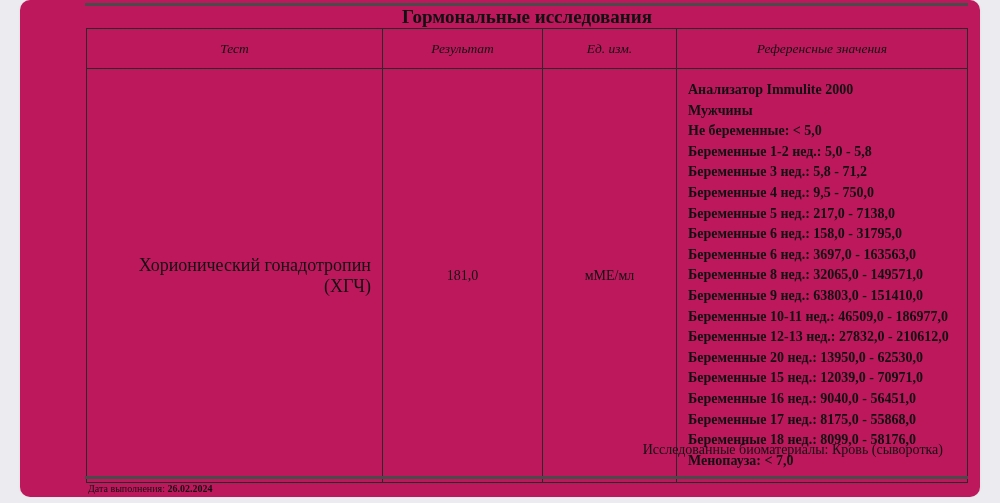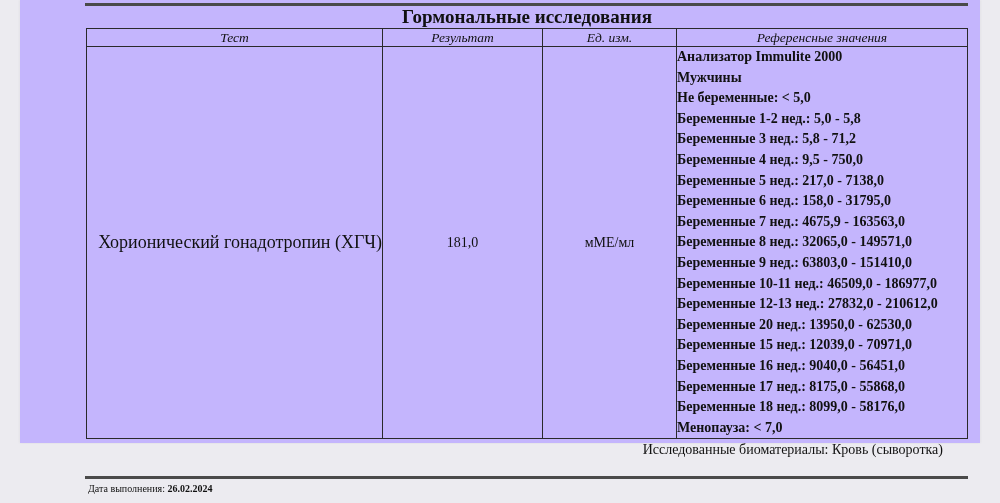--- a/index.html
+++ b/index.html
@@ -4,37 +4,38 @@
 <style>
   html, body { margin:0; padding:0; }
   body {
     width:1000px; height:503px; overflow:hidden;
     background:#ecebf0;
     font-family:"Liberation Serif", "DejaVu Serif", serif;
     color:#111;
     position:relative;
   }
   .page {
-    position:absolute; left:20px; top:0; width:960px; height:443px;
-    background:#c4b5fd;
+    position:absolute; left:20px; top:0; width:960px; height:497px;
+    background:#be185d;
     box-shadow: -1px 0 2px rgba(0,0,0,0.04), 1px 0 2px rgba(0,0,0,0.04);
+    border-radius: 10px;
   }
   .top-rule {
     position:absolute; left:65px; top:3px; width:883px; height:3px; background:#4a4a4a;
   }
   .title {
     position:absolute; left:66px; top:7px; width:882px; text-align:center;
     font-weight:bold; font-size:19px; line-height:20px;
   }
   table.results {
     position:absolute; left:66px; top:28px; width:882px;
     border-collapse:collapse; table-layout:fixed;
   }
   table.results th, table.results td {
-    border:1.5px solid #2a2a2a; padding:0;
+    border:1.5px solid #2a2a2a; padding:11px;
   }
   table.results th {
     font-style:italic; font-weight:normal; font-size:13.5px; height:17px; line-height:16px;
   }
   .c-test { width:296px; }
   .c-res { width:160px; }
   .c-unit { width:134px; }
   .c-ref { width:291px; }
   td.test-name { text-align:right; padding-left:2px; font-size:18px; vertical-align:middle; }
   td.center { text-align:center; font-size:14px; vertical-align:middle; }
@@ -80,21 +81,21 @@
         <td class="center">мМЕ/мл</td>
         <td class="ref">
           <div class="ref-line">Анализатор Immulite 2000</div>
           <div class="ref-line">Мужчины</div>
           <div class="ref-line">Не беременные: &lt; 5,0</div>
           <div class="ref-line">Беременные 1-2 нед.: 5,0 - 5,8</div>
           <div class="ref-line">Беременные 3 нед.: 5,8 - 71,2</div>
           <div class="ref-line">Беременные 4 нед.: 9,5 - 750,0</div>
           <div class="ref-line">Беременные 5 нед.: 217,0 - 7138,0</div>
           <div class="ref-line">Беременные 6 нед.: 158,0 - 31795,0</div>
-          <div class="ref-line">Беременные 7 нед.: 4675,9 - 163563,0</div>
+          <div class="ref-line">Беременные 6 нед.: 3697,0 - 163563,0</div>
           <div class="ref-line">Беременные 8 нед.: 32065,0 - 149571,0</div>
           <div class="ref-line">Беременные 9 нед.: 63803,0 - 151410,0</div>
           <div class="ref-line">Беременные 10-11 нед.: 46509,0 - 186977,0</div>
           <div class="ref-line">Беременные 12-13 нед.: 27832,0 - 210612,0</div>
           <div class="ref-line">Беременные 20 нед.: 13950,0 - 62530,0</div>
           <div class="ref-line">Беременные 15 нед.: 12039,0 - 70971,0</div>
           <div class="ref-line">Беременные 16 нед.: 9040,0 - 56451,0</div>
           <div class="ref-line">Беременные 17 нед.: 8175,0 - 55868,0</div>
           <div class="ref-line">Беременные 18 нед.: 8099,0 - 58176,0</div>
           <div class="ref-line">Менопауза: &lt; 7,0</div>

